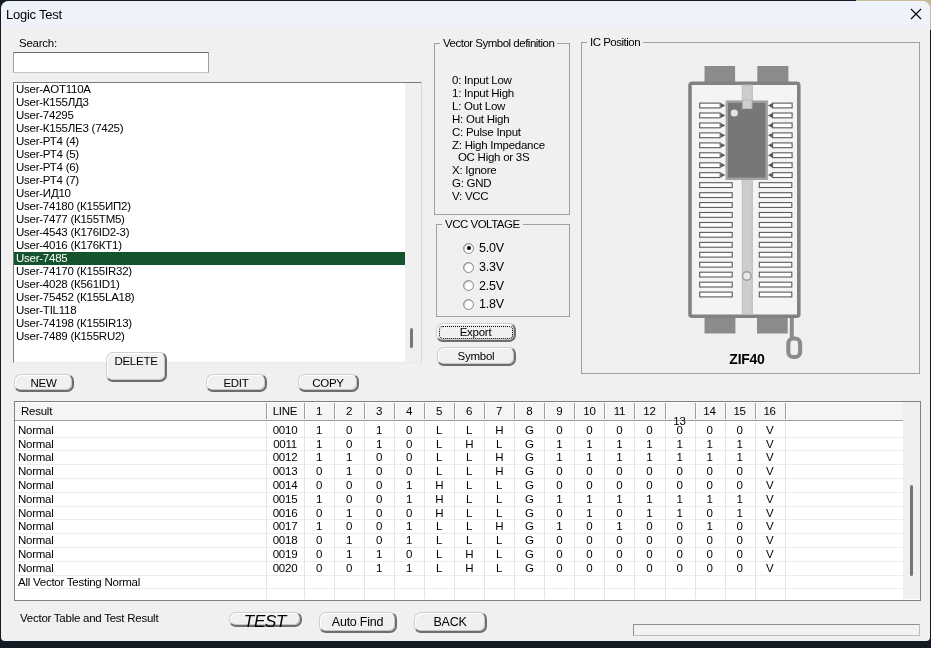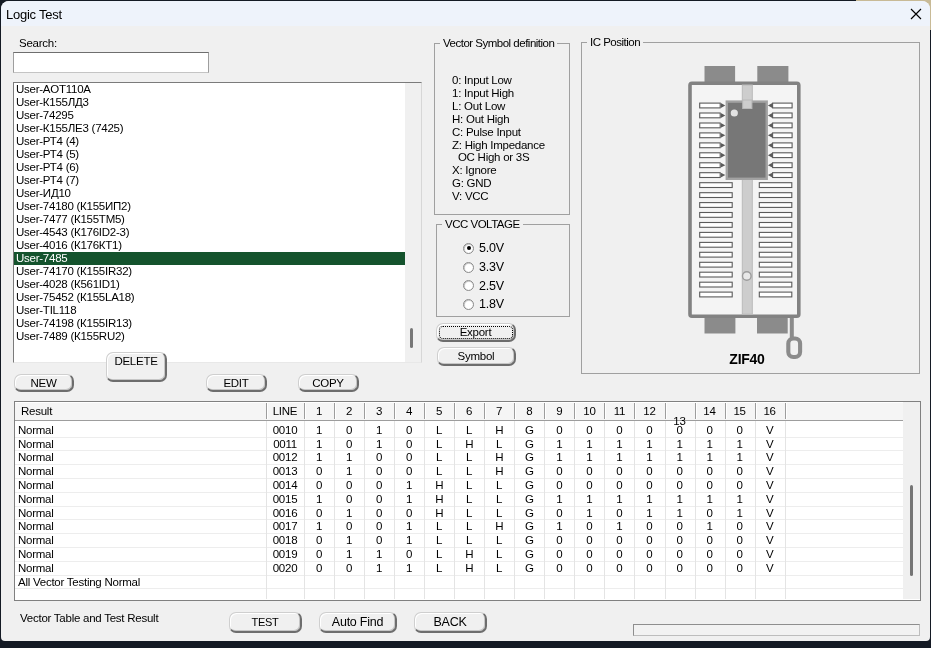--- a/index.html
+++ b/index.html
@@ -454,18 +454,18 @@
         <div class="abs hc" style="left:619.4px;top:159.7px;width:30px;">0</div>
         <div class="abs hc" style="left:649.5px;top:159.7px;width:30px;">0</div>
         <div class="abs hc" style="left:679.5px;top:159.7px;width:30px;">0</div>
         <div class="abs hc" style="left:709.6px;top:159.7px;width:30px;">0</div>
         <div class="abs hc" style="left:739.6px;top:159.7px;width:30px;">V</div>
         <div class="abs" style="left:3px;top:173.5px;">All Vector Testing Normal</div>
         <div class="abs" style="left:888px;top:0;width:17px;height:197px;background:#f0f0f0;"></div>
         <div class="abs" style="left:895px;top:83px;width:3px;height:91px;background:#757575;border-radius:2px;"></div>
       </div>
     <div class="abs" style="left:19px;top:611px;">Vector Table and Test Result</div>
-    <div class="btn" style="left:228px;top:611px;width:73px;height:21px;line-height:18px;font-size:11px;">TEST</div>
+    <div class="btn" style="left:228px;top:611px;width:73px;height:15px;line-height:18px;font-size:17px;font-style:italic;">TEST</div>
     <div class="btn" style="left:318px;top:611px;width:78px;height:21px;line-height:18px;font-size:12.5px;">Auto Find</div>
     <div class="btn" style="left:413px;top:611px;width:73px;height:21px;line-height:18px;font-size:12.5px;">BACK</div>
     <div class="abs" style="left:632px;top:623px;width:287px;height:12px;background:#f2f2f2;border:1px solid;border-color:#8e8e8e #bdbdbd #bdbdbd #8e8e8e;"></div>
   </div>
 </div>
 
 </body></html>

